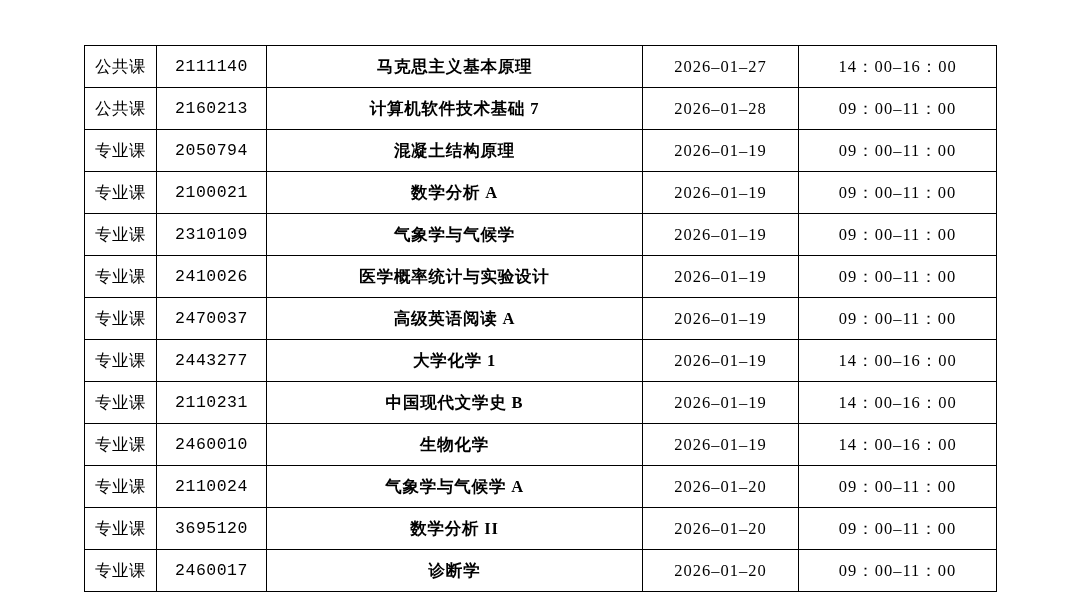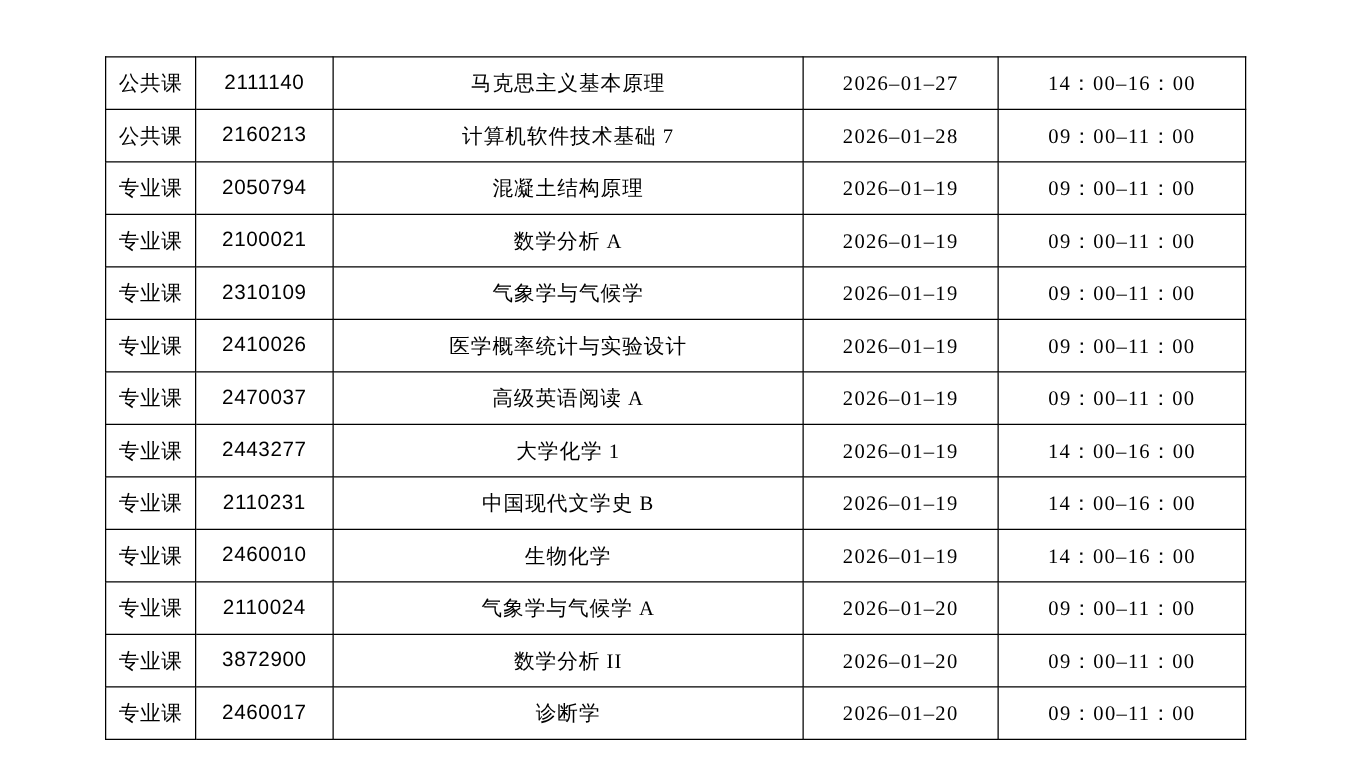--- a/index.html
+++ b/index.html
@@ -46,27 +46,28 @@
   col.c-code  { width: 110px; }
   col.c-name  { width: 376px; }
   col.c-date  { width: 156px; }
   col.c-time  { width: 198px; }
 
   td.cell-type {
     font-size: 16.5px;
     letter-spacing: 0.5px;
   }
   td.cell-code {
-    font-family: Liberation Sans, sans-serif;
+    font-family: Liberation Mono, monospace;
     font-size: 16.5px;
     letter-spacing: 0.5px;
   }
   td.cell-name {
     font-size: 16.5px;
     letter-spacing: 0.8px;
+    font-weight: bold;
   }
   td.cell-date {
     font-size: 16.5px;
     letter-spacing: 1px;
     margin-left: 45px;
   }
   td.cell-time {
     font-size: 16.5px;
     letter-spacing: 1px;
   }
@@ -157,21 +158,21 @@
         </tr>
         <tr>
           <td class="cell-type">专业课</td>
           <td class="cell-code">2110024</td>
           <td class="cell-name">气象学与气候学 A</td>
           <td class="cell-date">2026–01–20</td>
           <td class="cell-time">09：00–11：00</td>
         </tr>
         <tr>
           <td class="cell-type">专业课</td>
-          <td class="cell-code">3872900</td>
+          <td class="cell-code">3695120</td>
           <td class="cell-name">数学分析 II</td>
           <td class="cell-date">2026–01–20</td>
           <td class="cell-time">09：00–11：00</td>
         </tr>
         <tr>
           <td class="cell-type">专业课</td>
           <td class="cell-code">2460017</td>
           <td class="cell-name">诊断学</td>
           <td class="cell-date">2026–01–20</td>
           <td class="cell-time">09：00–11：00</td>

